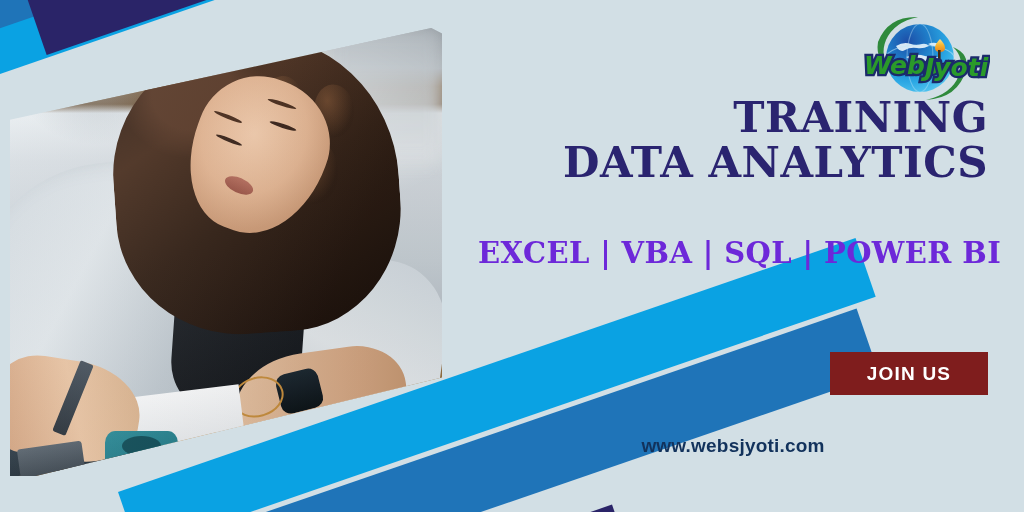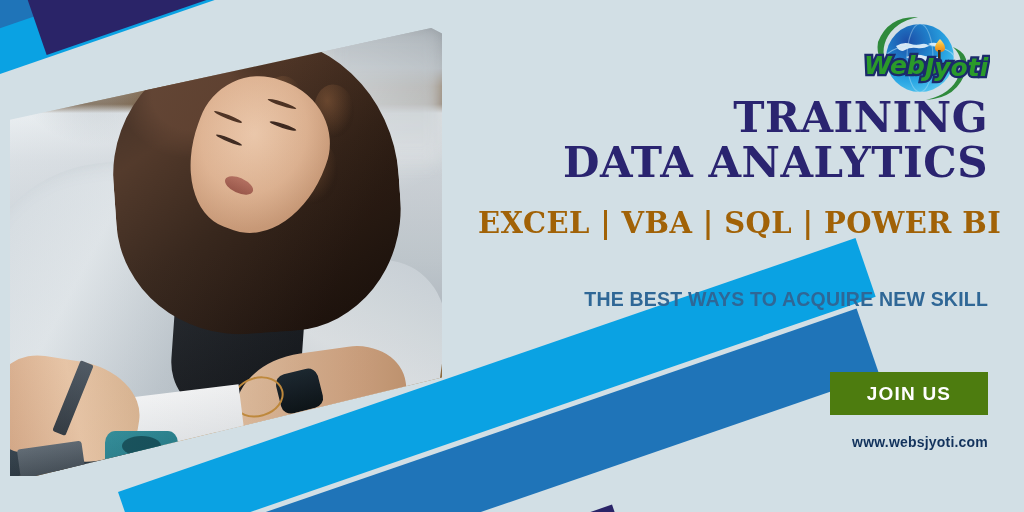--- a/index.html
+++ b/index.html
@@ -340,65 +340,65 @@
     color: #2a2470;
     font-family: "DejaVu Serif", serif;
     font-weight: bold;
     font-size: 42px;
     line-height: 1.07;
     letter-spacing: 0.5px;
   }
   .subtitle {
     position: absolute;
     right: 36px;
-    top: 206px;
+    top: 236px;
     width: 510px;
     text-align: right;
-    color: #a16207;
+    color: #6d28d9;
     font-family: "DejaVu Serif", serif;
     font-weight: bold;
     font-size: 29px;
     letter-spacing: 0.4px;
     white-space: nowrap;
   }
   .tagline {
     position: absolute;
     right: 36px;
     top: 288px;
     width: 510px;
     text-align: right;
     color: #2f6796;
     font-weight: bold;
     font-size: 19.5px;
     letter-spacing: 0.2px;
   }
   .join-btn {
     position: absolute;
     right: 36px;
-    top: 372px;
+    top: 352px;
     width: 158px;
     height: 43px;
-    background: #4d7c0f;
+    background: #7f1d1d;
     color: #ffffff;
     border: none;
     font-family: "Liberation Sans", sans-serif;
     font-weight: bold;
     font-size: 19px;
     letter-spacing: 1.2px;
     cursor: pointer;
   }
   .contact {
     position: absolute;
     right: 36px;
     top: 431px;
     width: 510px;
-    text-align: right;
+    text-align: center;
     color: #12325c;
     font-weight: bold;
-    font-size: 14px;
+    font-size: 19px;
     line-height: 1.62;
     letter-spacing: 0.2px;
   }
 
   
   .logo {
     position: absolute;
     left: 862px;
     top: 12px;
     width: 128px;
@@ -454,21 +454,20 @@
 
   <div class="content">
 
     <div class="title">
       <div>TRAINING</div>
       <div>DATA ANALYTICS</div>
     </div>
 
     <div class="subtitle">EXCEL | VBA | SQL | POWER BI</div>
 
-    <div class="tagline">THE BEST WAYS TO ACQUIRE NEW SKILL</div>
 
     <button class="join-btn">JOIN US</button>
 
     <div class="contact">
       <div>www.websjyoti.com</div>
     </div>
   </div>
 
   <div class="logo">
     <svg viewBox="0 0 128 92" width="128" height="92">

